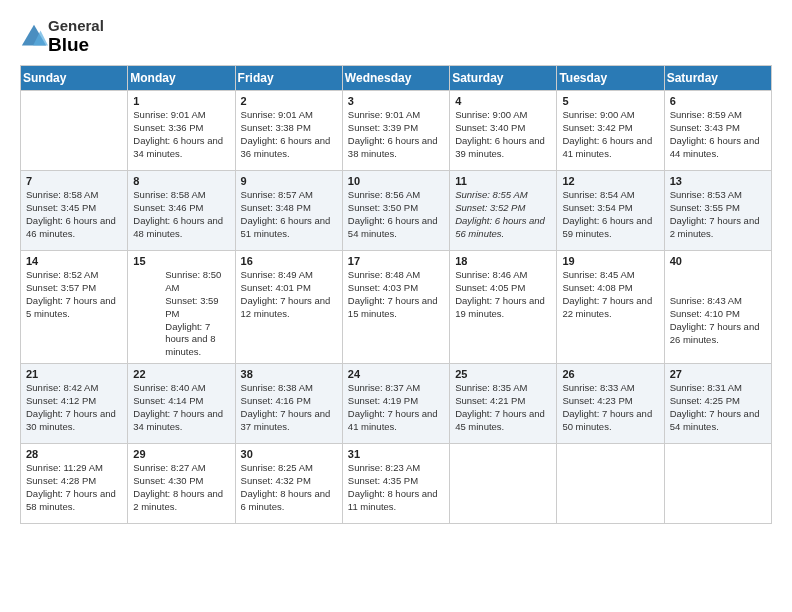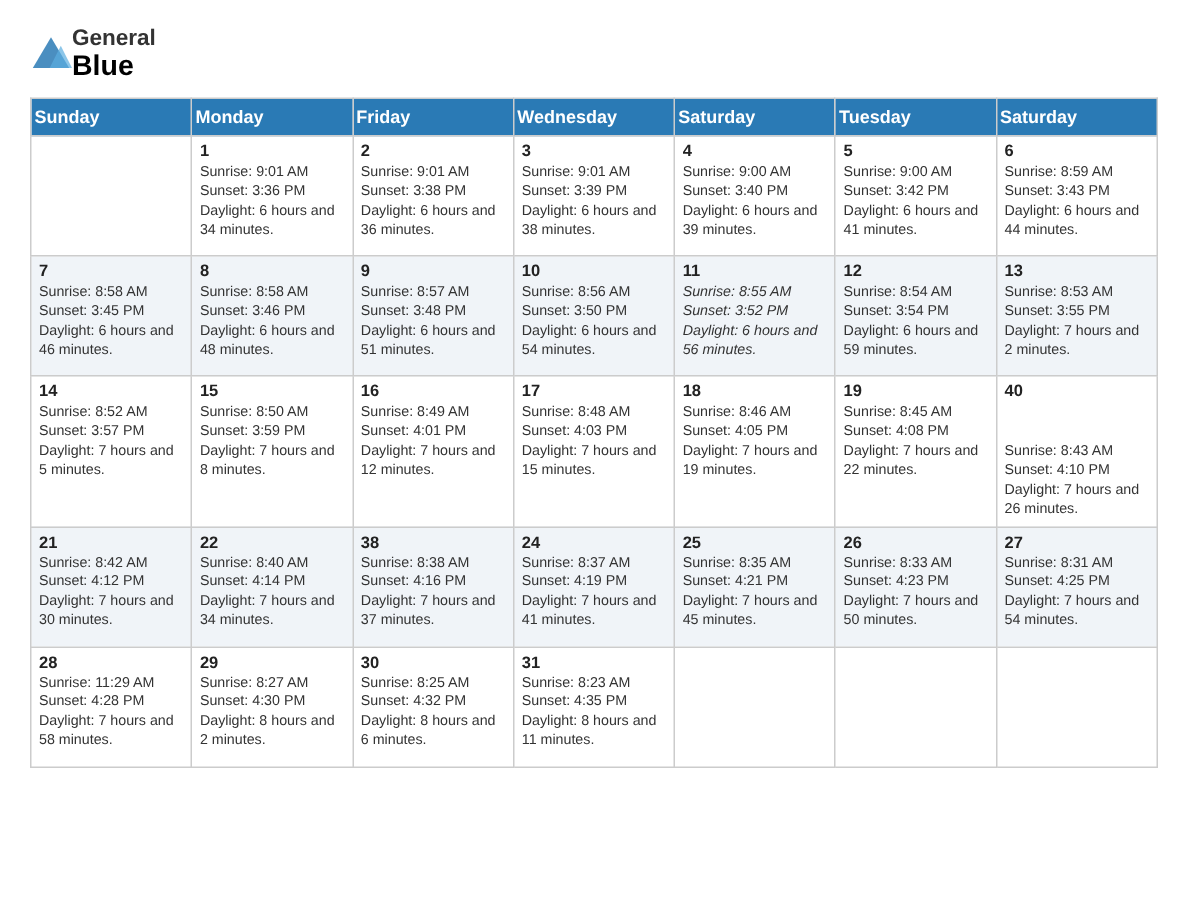--- a/index.html
+++ b/index.html
@@ -218,21 +218,21 @@
         </tr>
         <tr>
           <td>
             <span class="day-number">14</span>
             <div class="day-info" style="white-space: pre-line;">Sunrise: 8:52 AM
 Sunset: 3:57 PM
 Daylight: 7 hours and 5 minutes.</div>
           </td>
           <td>
             <span class="day-number">15</span>
-            <div class="day-info" style="white-space: pre-line;">Sunrise: 8:50 AM
+            <div class="day-info" style="white-space: pre-line; margin-left: 32px;">Sunrise: 8:50 AM
 Sunset: 3:59 PM
 Daylight: 7 hours and 8 minutes.</div>
           </td>
           <td>
             <span class="day-number">16</span>
             <div class="day-info" style="white-space: pre-line;">Sunrise: 8:49 AM
 Sunset: 4:01 PM
 Daylight: 7 hours and 12 minutes.</div>
           </td>
           <td>

